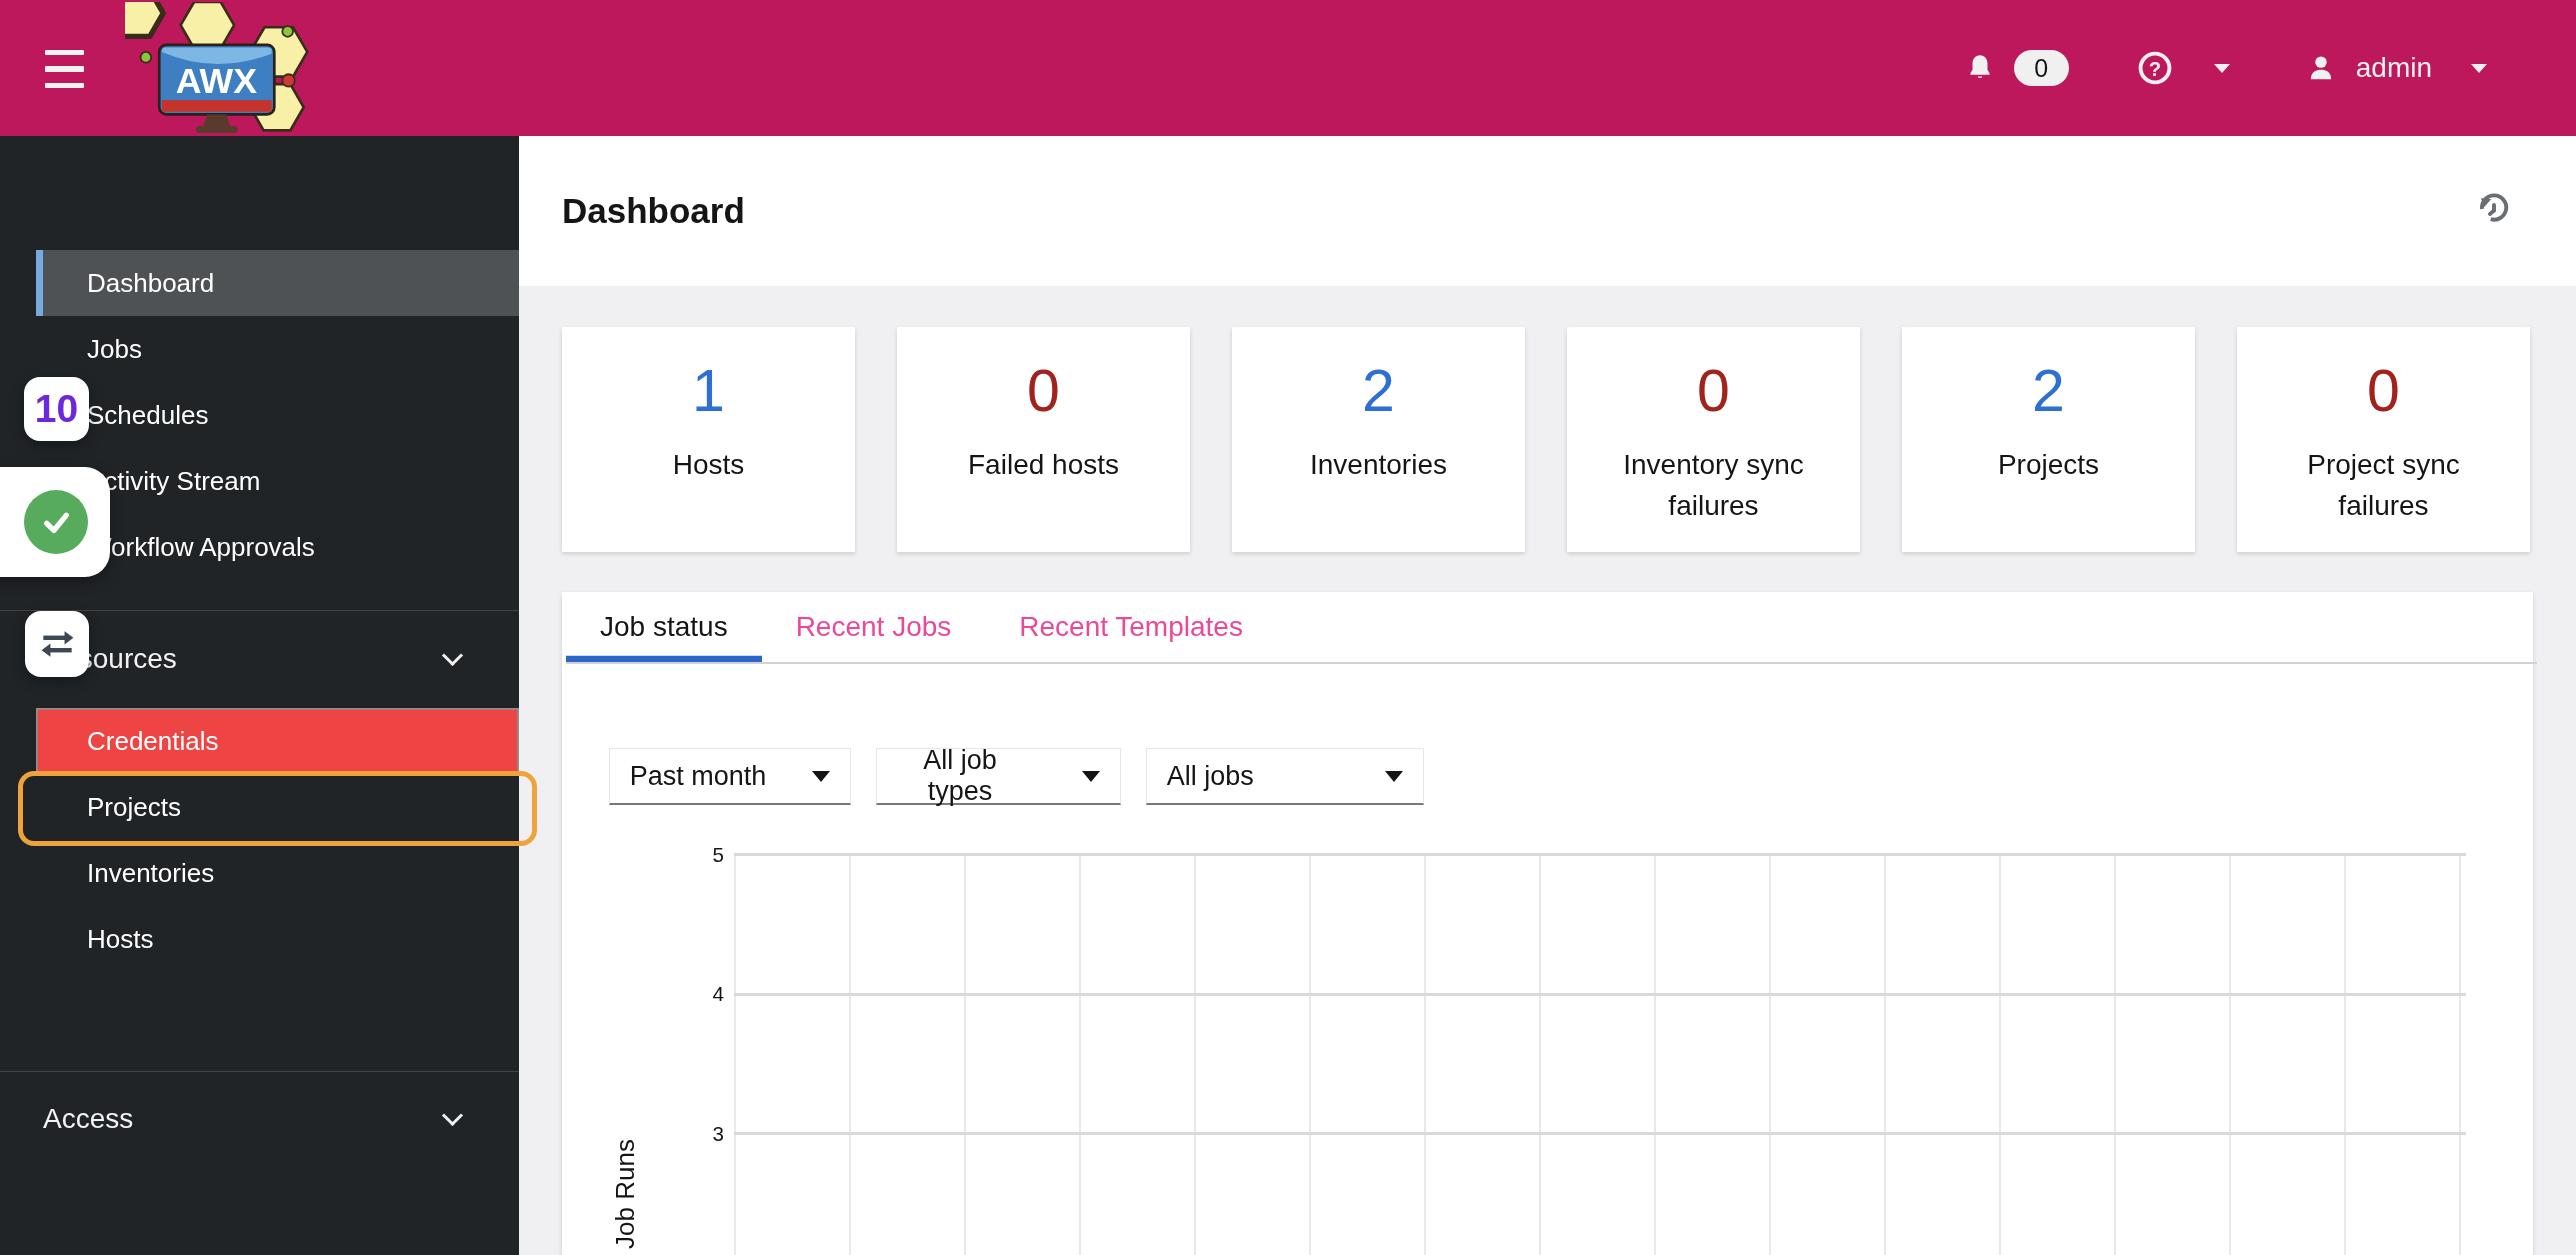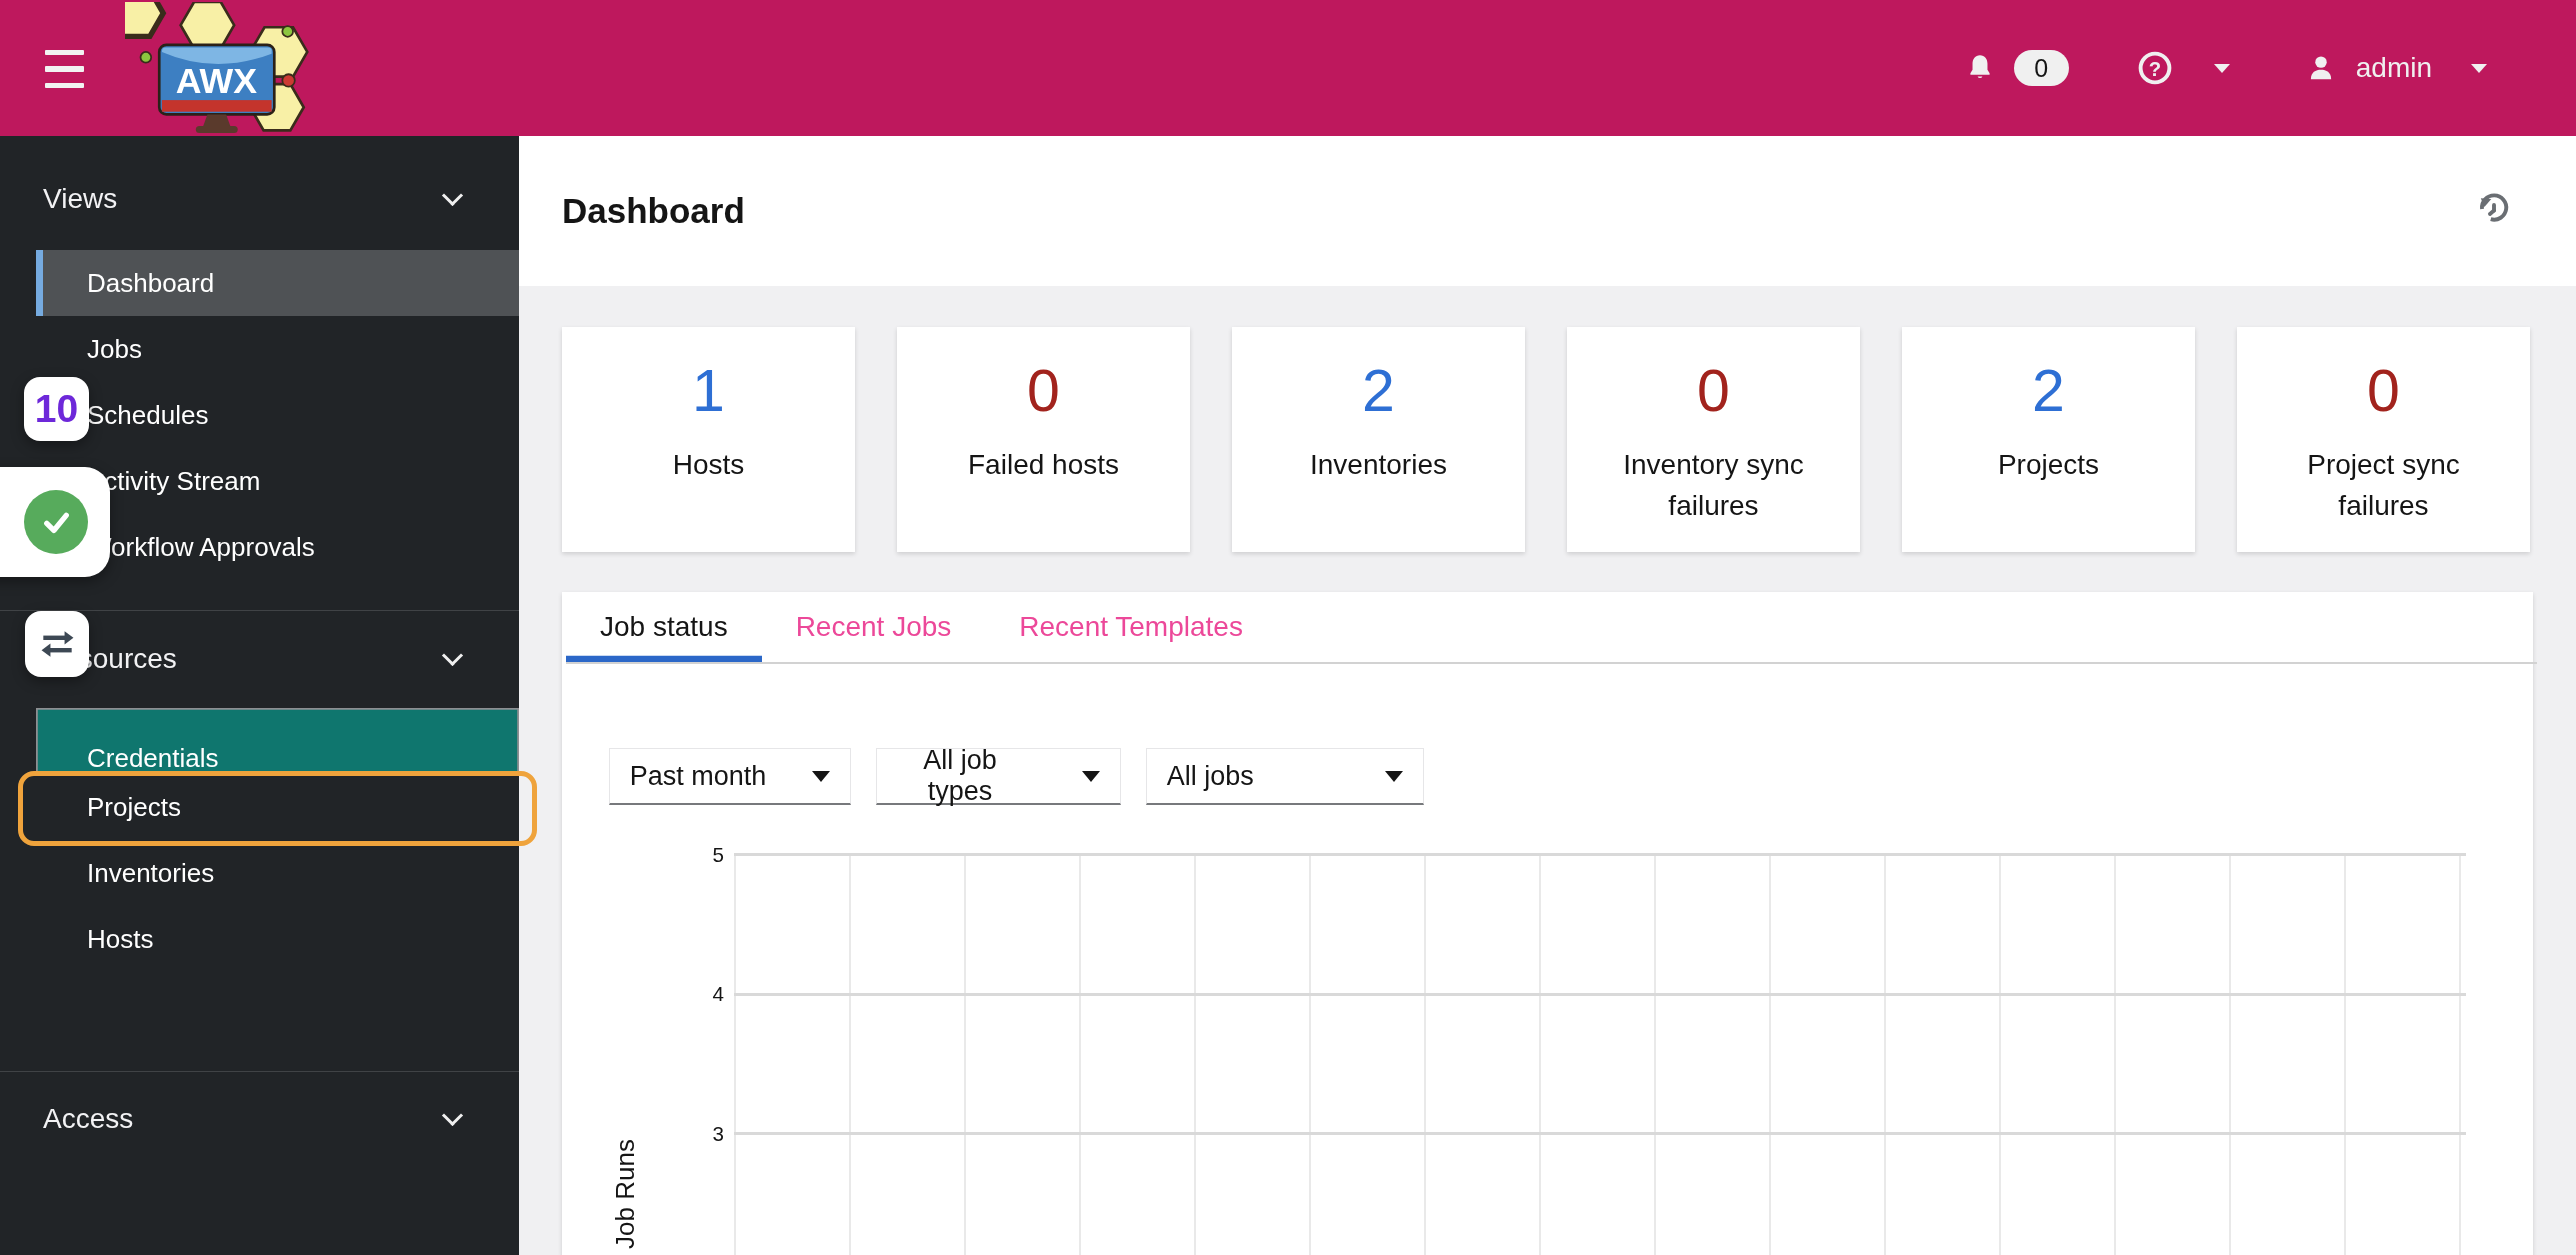--- a/index.html
+++ b/index.html
@@ -19,21 +19,21 @@
   .mast-group { display:flex; align-items:center; background:none; border:none; cursor:pointer; }
 
   
   .sidebar { position:absolute; left:0; top:136px; width:519px; height:1120px; background:#212427; z-index:5; }
   .nav-group-header { position:absolute; left:0; width:519px; height:54px; display:flex; align-items:center; justify-content:space-between; padding:0 59px 0 43px; color:#f2f2f4; font-size:28px; cursor:pointer; background:none; border:none; }
   .chev { width:15px; height:15px; border-right:3.6px solid #f0f0f0; border-bottom:3.6px solid #f0f0f0; transform:rotate(45deg); margin-top:-7.2px; }
   .nav-items { position:absolute; left:0; width:519px; }
   .nav-item { position:relative; margin-left:36px; width:483px; height:66px; display:flex; align-items:center; padding-left:51px; color:#ffffff; font-size:26px; cursor:pointer; }
   .nav-item.selected { background:#4f5255; }
   .nav-item.selected::before { content:""; position:absolute; left:0; top:0; bottom:0; width:7.2px; background:#76abe0; }
-  .nav-item.annotated { background:#0f766e; box-shadow:inset 0 0 0 1.8px #8d8f92;align-items:flex-end; }
+  .nav-item.annotated { background:#ef4444; box-shadow:inset 0 0 0 1.8px #8d8f92; }
   .side-divider { position:absolute; left:0; width:519px; height:0.9px; background:#404346; }
   .annotation-ring { position:absolute; left:18px; top:635px; width:519px; height:75px; border:5.4px solid #efa33c; border-radius:16px; z-index:10; pointer-events:none; }
 
   
   .overlay-card { position:absolute; background:#ffffff; box-shadow:0 4.5px 12.5px rgba(0,0,0,0.35); z-index:50; }
   .step-badge { left:24px; top:377px; width:65px; height:64px; border-radius:16px; display:flex; align-items:center; justify-content:center; font-size:39px; font-weight:bold; color:#6d28d9; }
   .check-card { left:-36px; top:467px; width:146px; height:110px; border-radius:25px; }
   .check-circle { position:absolute; left:60px; top:23px; width:64px; height:64px; border-radius:50%; background:#57ab5c; display:flex; align-items:center; justify-content:center; }
   .swap-card { left:25px; top:611px; width:64px; height:66px; border-radius:16px; display:flex; align-items:center; justify-content:center; }
 
@@ -125,24 +125,20 @@
           <circle cx="12" cy="7.6" r="4.3" fill="#f0f0f0"></circle>
           <path fill="#f0f0f0" d="M4.4 20.5c0-5.4 3.6-7.2 7.6-7.2s7.6 1.8 7.6 7.2z"></path>
         </svg>
         <span class="admin-name">admin</span>
         <span class="mast-caret" style="margin-left:39px;"></span>
       </button>
     </div>
   </header>
 
   <nav class="sidebar">
-    <button class="nav-group-header" style="top:36px;">
-      <span>Views</span>
-      <span class="chev"></span>
-    </button>
     <div class="nav-items" style="top:114px;">
       <div class="nav-item selected">
           <span>Dashboard</span>
         </div>
       <div class="nav-item">
           <span>Jobs</span>
         </div>
       <div class="nav-item">
           <span>Schedules</span>
         </div>

